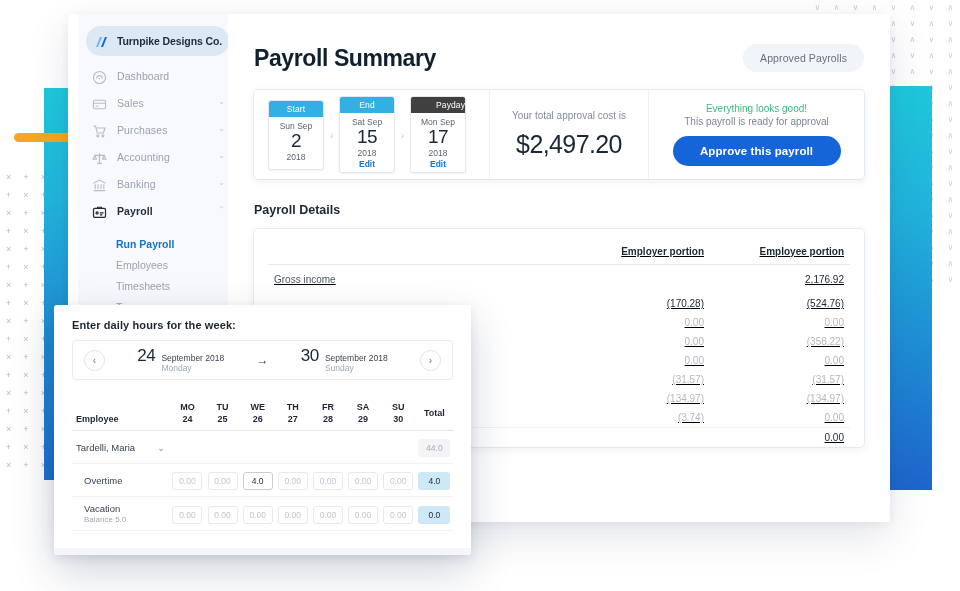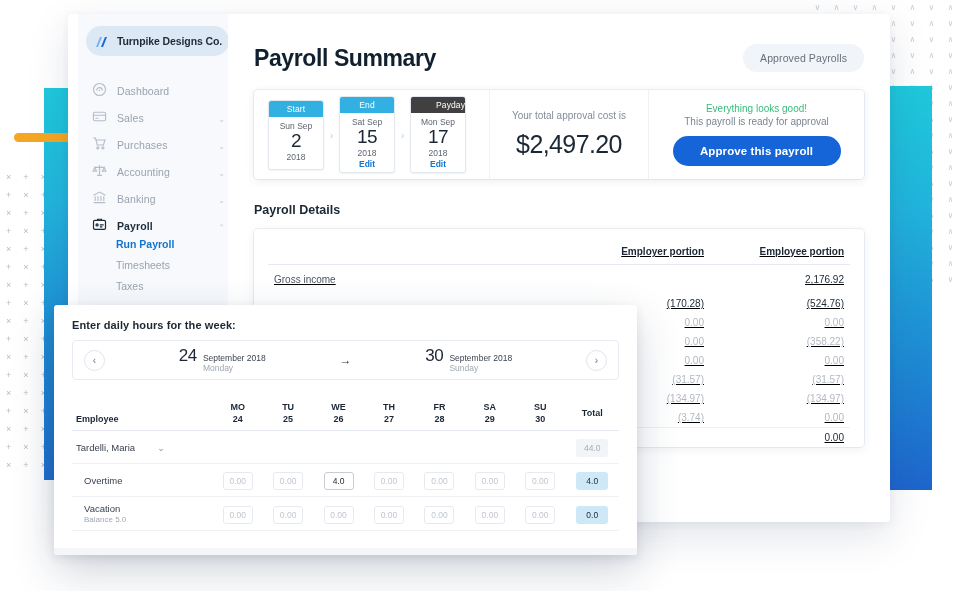--- a/index.html
+++ b/index.html
@@ -46,21 +46,21 @@
   .brand {
     margin:12px 8px 10px 8px; height:30px; border-radius:16px;
     background:#dde8f5; display:flex; align-items:center; padding:0 9px; gap:7px;
   }
   .brand-logo { width:15px; height:13px; flex:0 0 auto; }
   .brand-name { font-size:10.5px; font-weight:700; color:#1d2b3a; letter-spacing:-.1px; white-space:nowrap;}
   .brand-caret { margin-left:auto; color:#9aa8bb; font-size:9px; }
 
   .nav { padding:4px 0 0 0; }
   .nav-item {
-    display:flex; align-items:flex-end; height:27px; padding:0 12px 0 14px; gap:10px;
+    display:flex; align-items:flex-start; height:27px; padding:0 12px 0 14px; gap:10px;
     cursor:pointer;
   }
   .nav-ico { width:15px; height:15px; flex:0 0 auto; color:#b5bdc9; }
   .nav-ico svg { display:block; }
   .nav-label { font-size:10.5px; color:#9aa3b0; letter-spacing:.1px; }
   .nav-item.active .nav-label { color:#1d2b3a; font-weight:700; }
   .nav-item.active .nav-ico { color:#1d2b3a; }
   .nav-chev { margin-left:auto; color:#c3cad4; font-size:8px; }
   .subnav { padding:1px 0 0 0; }
   .subnav-item { height:21px; display:flex; align-items:center; padding-left:38px;
@@ -120,21 +120,21 @@
   .det-headrow th { border-bottom:1px solid #e6eaf0; }
   table.det td { font-size:10px; color:#1b2734; text-align:right; padding:4px 6px; }
   table.det td.lbl { text-align:left; color:#4d5663; }
   tr.gross td { padding-top:9px; padding-bottom:9px; }
   tr.muted td { color:#b3b9c2; }
   tr.rule td { border-top:1px solid #eef1f5; }
   .col-w { width:140px; }
 
   
   .ts-panel {
-    position:absolute; left:54px; top:305px; width:583px; height:250px;
+    position:absolute; left:54px; top:305px; width:417px; height:250px;
     background:#fff; border-radius:3px;
     box-shadow:0 16px 44px rgba(25,45,80,.20), 0 3px 10px rgba(25,45,80,.10);
     overflow:hidden; padding:0 18px;
   }
   .ts-title { font-size:11px; font-weight:700; color:#1b2734; padding-top:14px; letter-spacing:.1px;}
   .ts-nav {
     margin-top:9px; height:40px; border:1px solid #e8ecf2; border-radius:4px;
     display:flex; align-items:center; padding:0 11px;
   }
   .circ-btn { width:21px; height:21px; border-radius:50%; border:1px solid #dfe4ec; background:#fff;
@@ -467,20 +467,23 @@
                 <path d="M8.4 10.6h2.6"></path>
             </svg>
           </span>
           <span class="nav-label">Payroll</span>
           <span class="nav-chev">⌃</span>
         </div>
 
         <div class="subnav">
           <div class="subnav-item active">
             <span>Run Payroll</span>
+          </div>
+          <div class="subnav-item">
+            <span>Employees</span>
           </div>
           <div class="subnav-item">
             <span>Timesheets</span>
           </div>
           <div class="subnav-item">
             <span>Taxes</span>
           </div>
         </div>
 
       </div>

